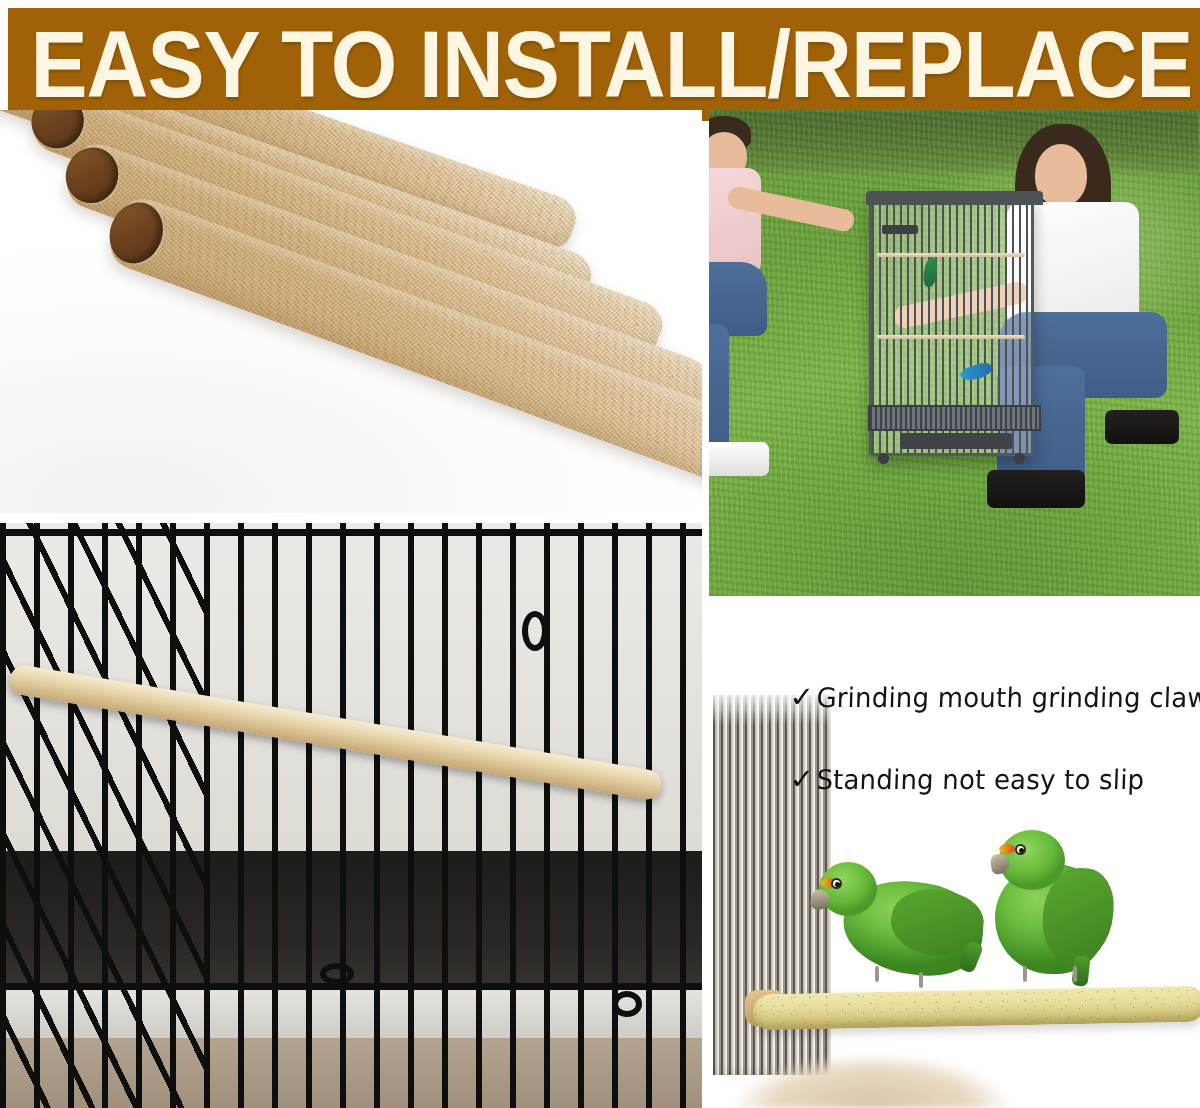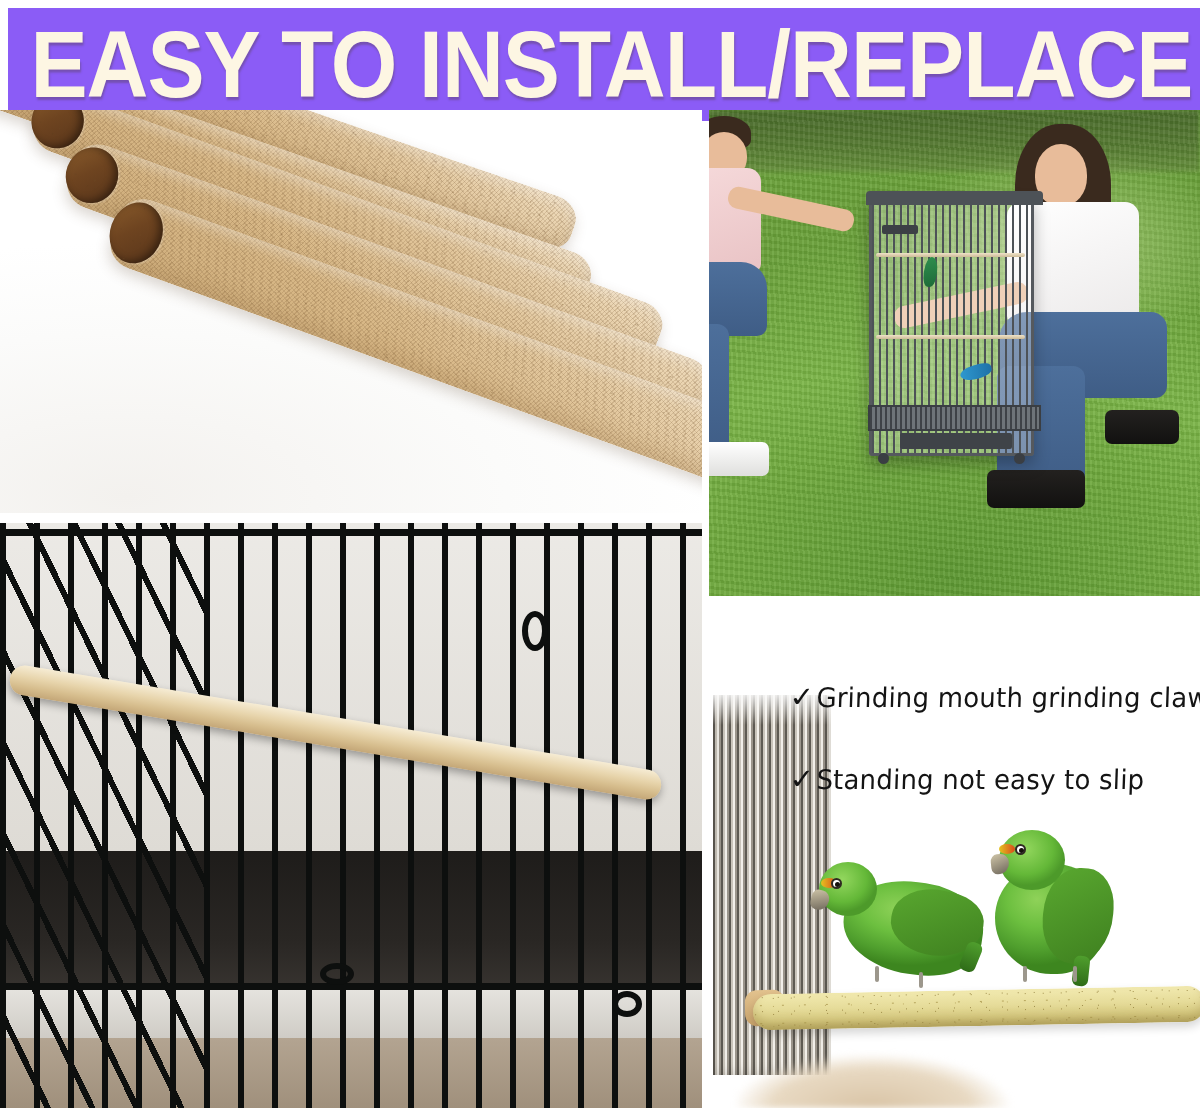--- a/index.html
+++ b/index.html
@@ -5,21 +5,21 @@
   * { margin:0; padding:0; box-sizing:border-box; }
   html,body { background:#ffffff; }
   body {
     width:1200px; height:1108px; position:relative; overflow:hidden;
     font-family:"Liberation Sans", sans-serif;
   }
 
   
   .banner{
     position:absolute; left:8px; top:8px; width:1192px; height:113px;
-    background:#8b5cf6; display:flex; align-items:center; overflow:hidden;
+    background:#a16207; display:flex; align-items:center; overflow:hidden;
   }
   .banner-text{
     font-family:"Liberation Sans Narrow","Liberation Sans", sans-serif;
     font-weight:700; color:#fdf6e3; white-space:nowrap;
     font-size:84px; line-height:84px; letter-spacing:-1px;
     transform:scaleX(1.02) scaleY(1.12); transform-origin:left center;
     padding-left:22px;
     text-shadow:1px 2px 2px rgba(60,50,0,.28);
   }
 

